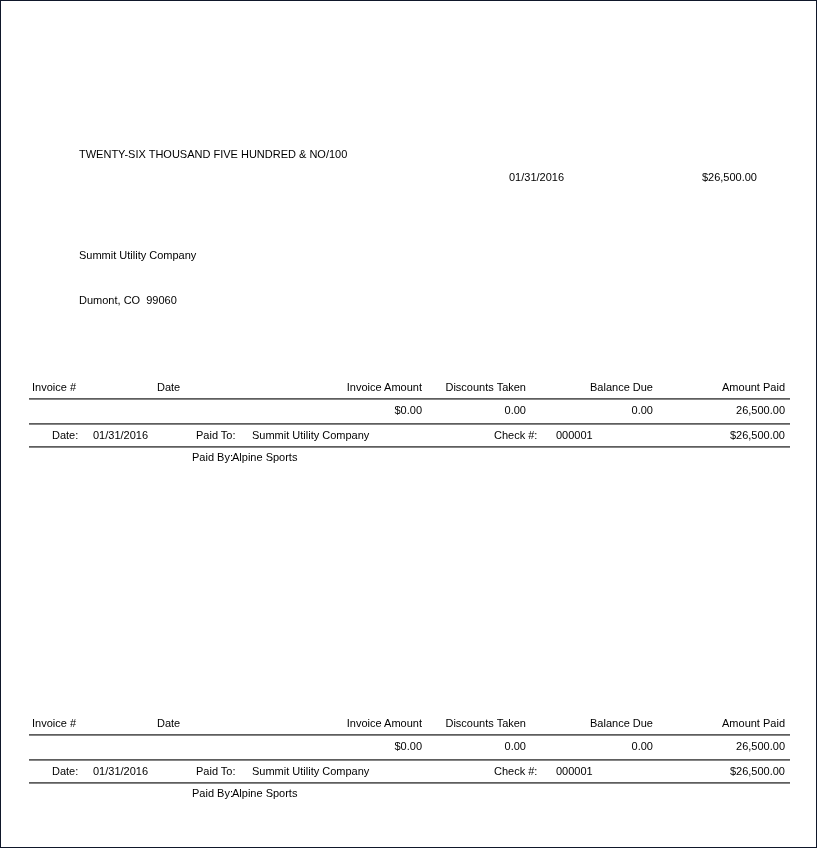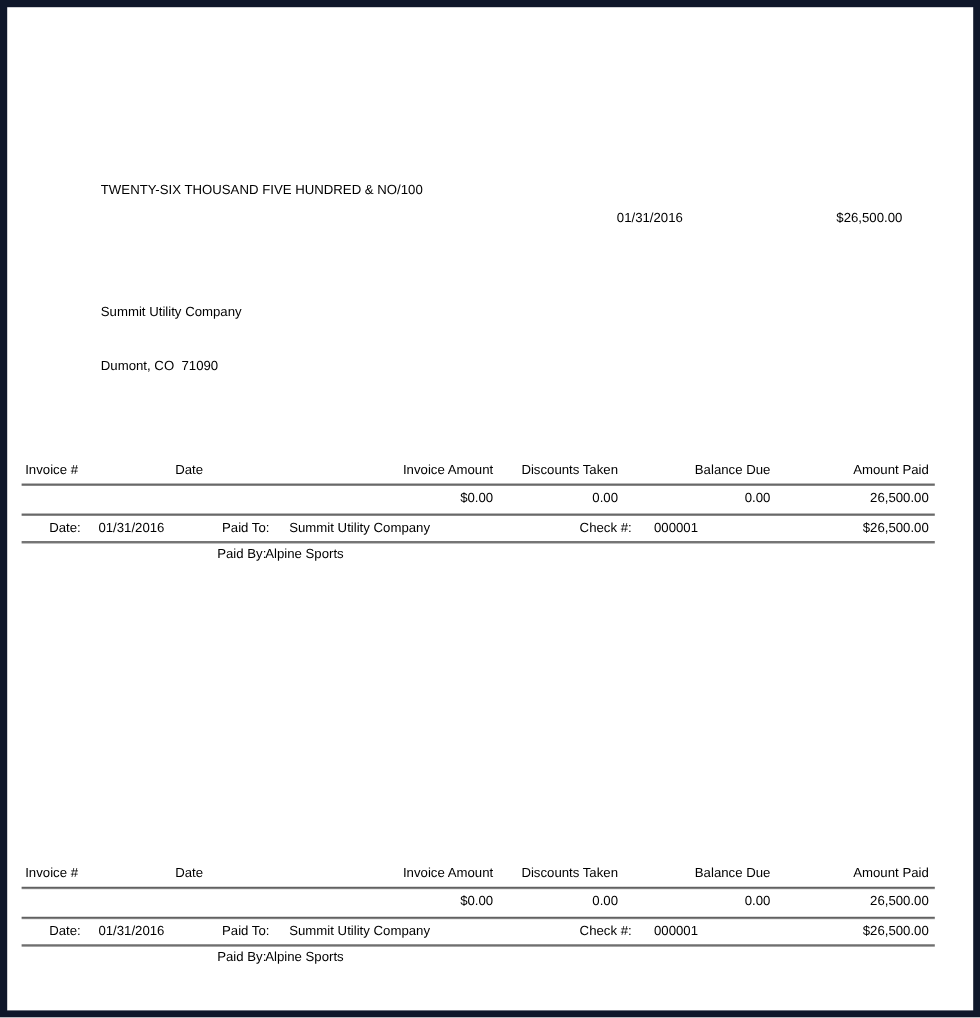--- a/index.html
+++ b/index.html
@@ -6,38 +6,38 @@
     margin: 0;
     padding: 0;
     background: #ffffff;
   }
   .page {
     position: relative;
     width: 817px;
     height: 848px;
     box-sizing: border-box;
     background: #ffffff;
-    border: 6px solid #0f172a;
+    border: 1px solid #0f172a;
     font-family: "Liberation Sans", sans-serif;
     font-size: 11px;
     color: #000000;
     overflow: hidden;
   }
   .abs { position: absolute; white-space: pre; }
 
   
   .amount-words   { left: 78px;  top: 147px; }
   .check-date     { left: 508px; top: 170px; }
   .check-amount   { right: 59px; top: 170px; }
   .payee-block    { left: 78px;  top: 217px; line-height: 15px; }
 
   
   .stub {
     position: absolute;
-    left: 12px;
+    left: 28px;
     width: 761px;
     height: 86px;
     text-align: right;
   }
   .stub-1 { top: 380px; }
   .stub-2 { top: 716px; }
 
   .stub .row { position: absolute; left: 0; right: 0; height: 14px; }
   .stub .row span { position: absolute; white-space: pre; }
 
@@ -80,21 +80,21 @@
 <body>
 
 <div class="page">
 
   <div class="abs amount-words">TWENTY-SIX THOUSAND FIVE HUNDRED &amp; NO/100</div>
   <div class="abs check-date">01/31/2016</div>
   <div class="abs check-amount">$26,500.00</div>
 
   <div class="abs payee-block">
     <div>Summit Utility Company</div>
-    <div>Dumont, CO  71090</div>
+    <div>Dumont, CO  99060</div>
   </div>
 
   <div class="stub stub-1">
     <div class="row row-head">
       <span class="c1">Invoice #</span>
       <span class="c2">Date</span>
       <span class="c3">Invoice Amount</span>
       <span class="c4">Discounts Taken</span>
       <span class="c5">Balance Due</span>
       <span class="c6">Amount Paid</span>

